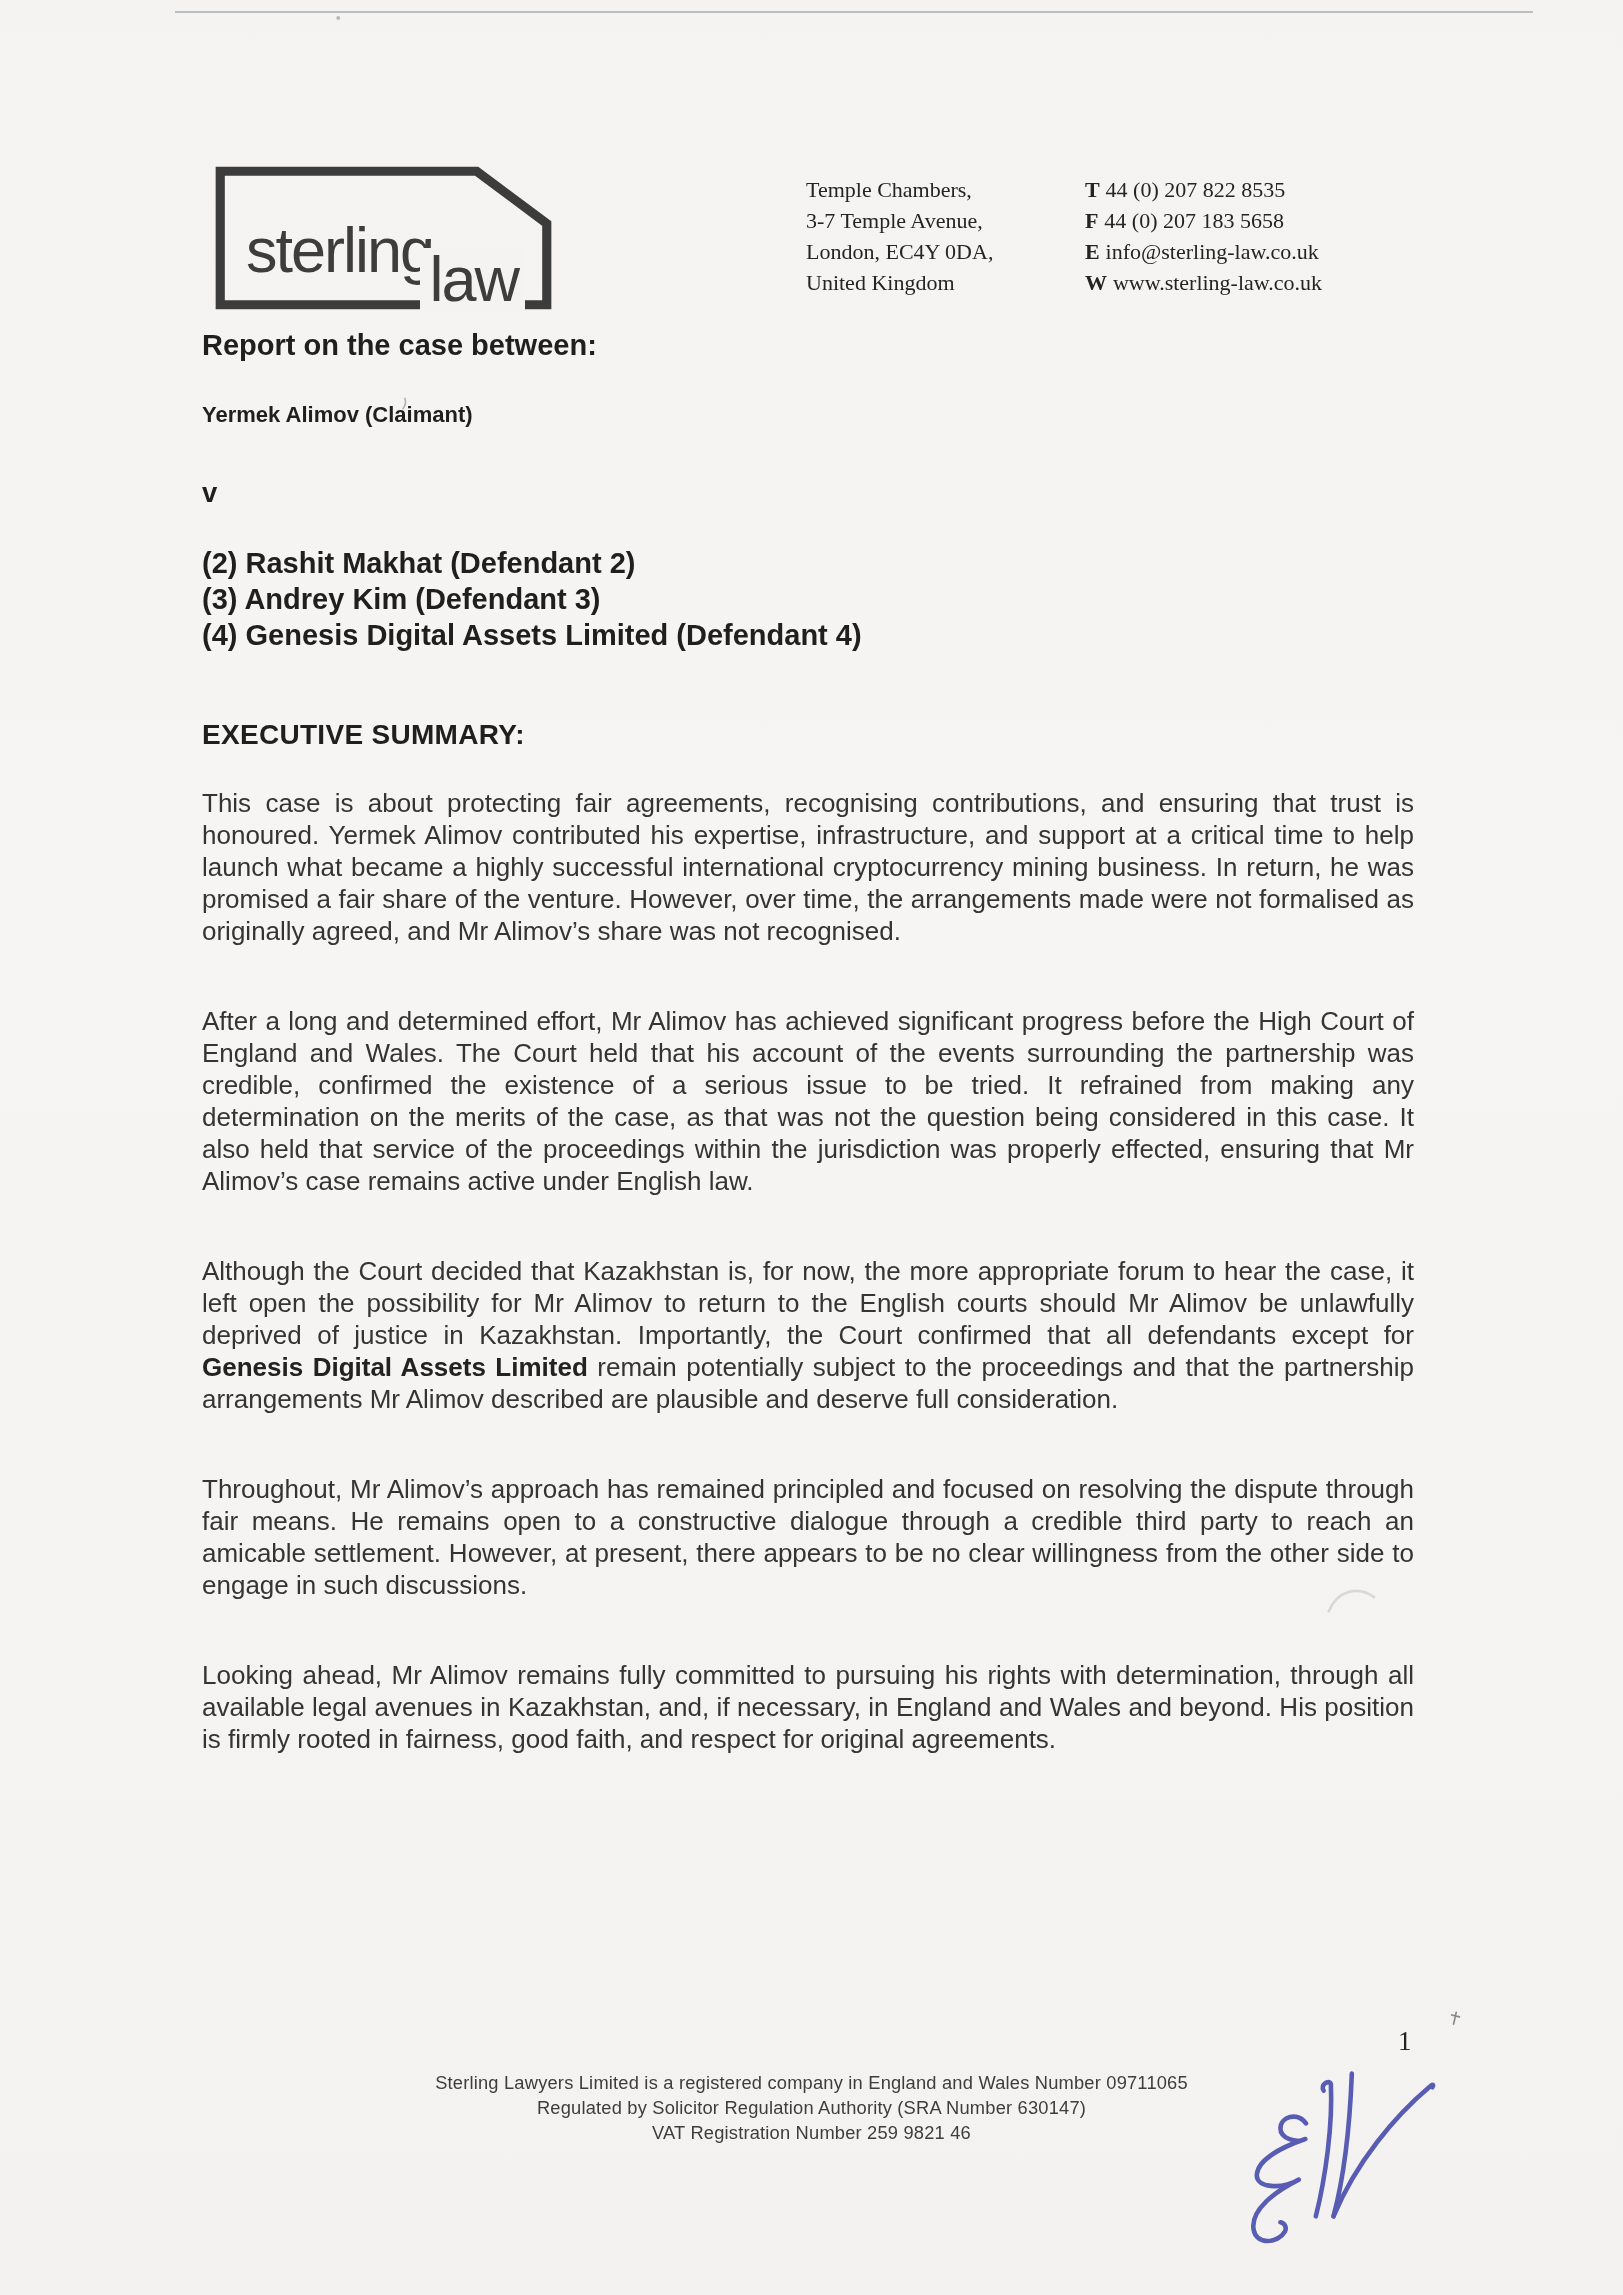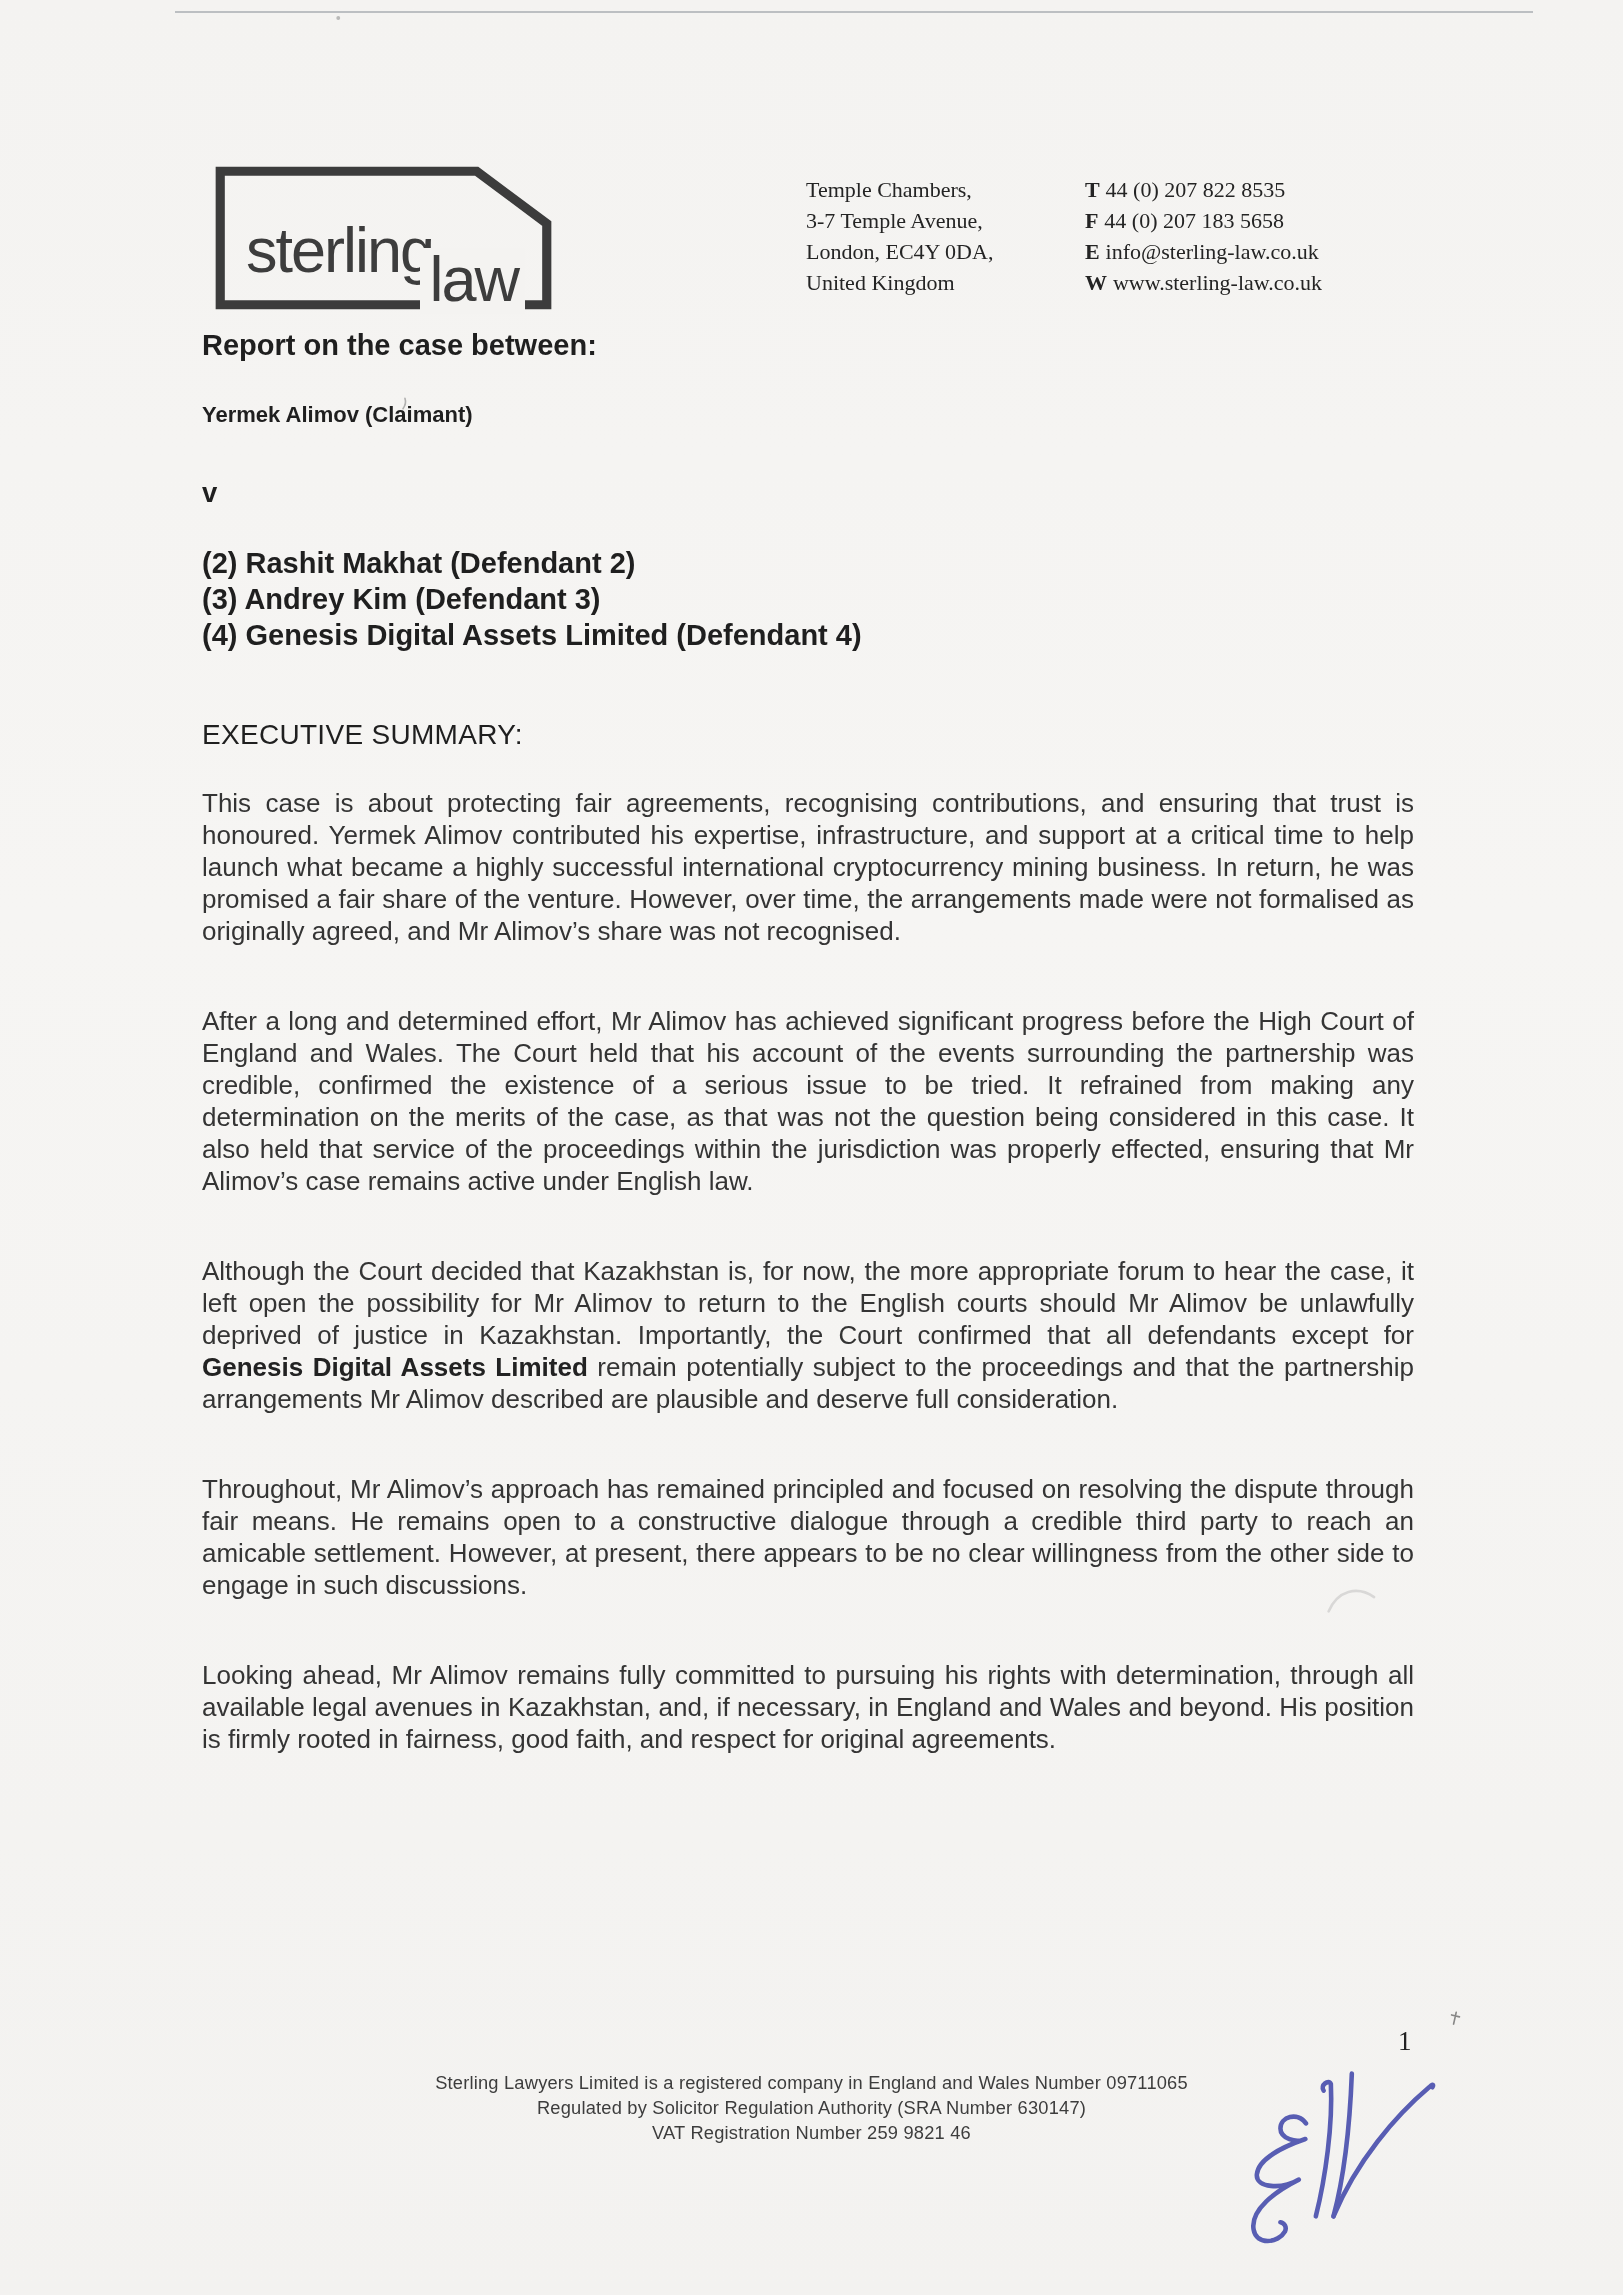--- a/index.html
+++ b/index.html
@@ -49,21 +49,21 @@
   
   .centerband { position: absolute; left: 202px; width: 1212px; color: #1f1f1f; }
   .report-line { top: 329px; font-size: 29px; font-weight: 700; }
   .claimant    { top: 402px; font-size: 22px; font-weight: 700; }
   .versus      { top: 477px; font-size: 27.5px; font-weight: 700; }
   .defendants  { top: 545px; font-size: 29px; font-weight: 700; line-height: 36px; }
 
   
   .exec-heading {
     position: absolute; left: 202px; top: 719px;
-    font-size: 28px; font-weight: 400; color: #1f1f1f; letter-spacing: 0.3px;
+    font-size: 28px; font-weight: 700; color: #1f1f1f; letter-spacing: 0.3px;
   }
   .content {
     position: absolute; left: 202px; top: 787px; width: 1212px;
     font-size: 26px; line-height: 32px; color: #343434;
     text-align: justify;
   }
   .content p { margin: 0 0 58px 0; }
   .content p b { font-weight: 700; color: #222; }
 
   

